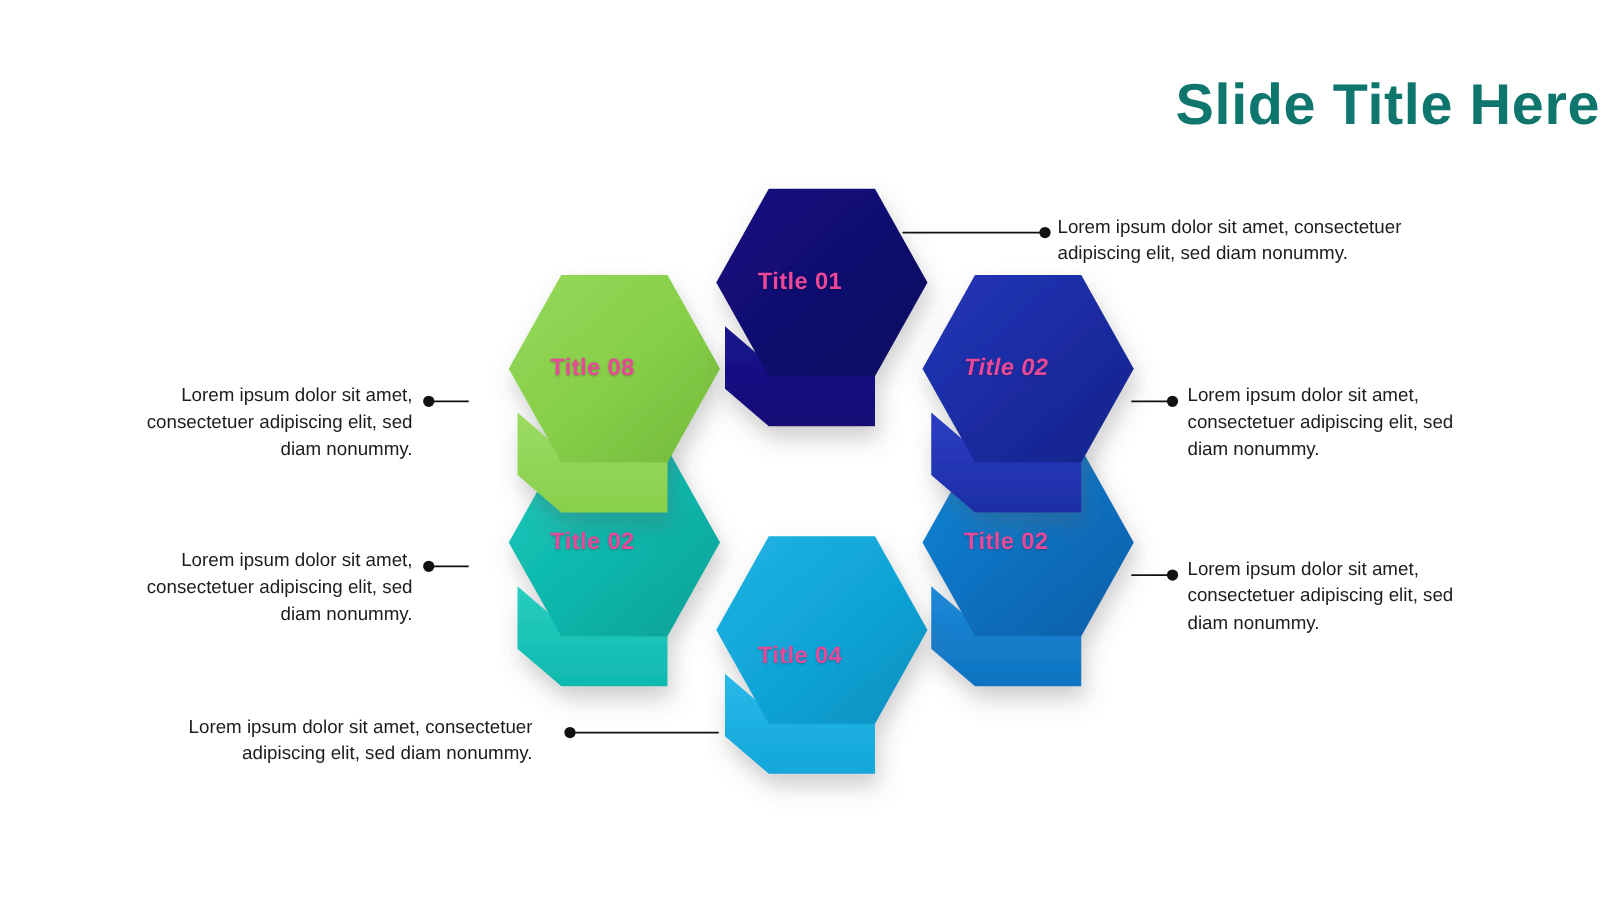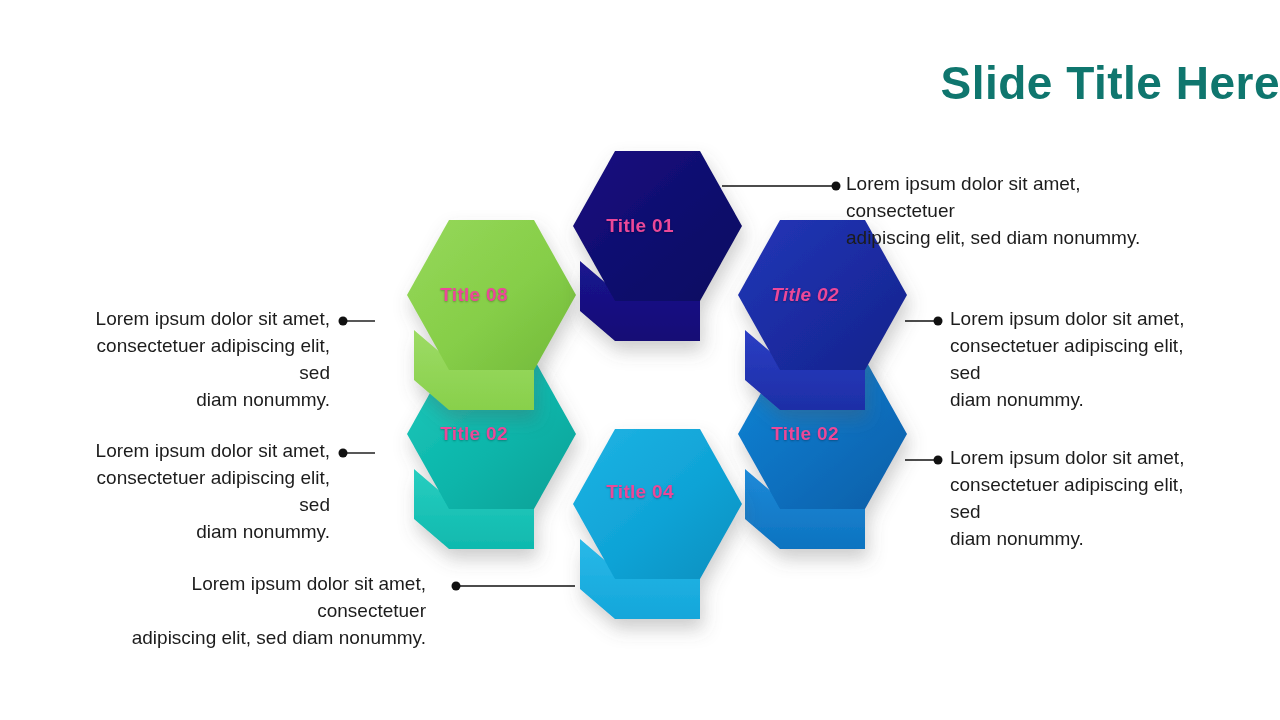--- a/index.html
+++ b/index.html
@@ -60,21 +60,21 @@
     font-weight: bold;
     letter-spacing: 0.3px;
     white-space: nowrap;
     text-shadow: 0 1px 2px rgba(0,0,0,0.28);
     pointer-events: none;
   }
 
   
   .callout {
     position: absolute;
-    font-size: 19px;
+    font-size: 15px;
     line-height: 1.42;
     color: #1c1c1c;
   }
   .callout.right { text-align: left; }
   .callout.left  { text-align: right; }
 
   
   .dot {
     position: absolute;
     width: 9px;
@@ -198,21 +198,21 @@
     <div class="dot" style="left:836px; top:186px;"></div>
     <div class="dot" style="left:938px; top:321px;"></div>
     <div class="dot" style="left:938px; top:460px;"></div>
     <div class="dot" style="left:456px; top:586px;"></div>
     <div class="dot" style="left:343px; top:453px;"></div>
     <div class="dot" style="left:343px; top:321px;"></div>
 
     <div class="hex-label" style="left:640px; top:226px;">Title 01</div>
     <div class="hex-label" style="left:805px; top:295px;font-style:italic;">Title 02</div>
     <div class="hex-label" style="left:805px; top:434px;">Title 02</div>
-    <div class="hex-label" style="left:640px; top:492px;">Title 04</div>
+    <div class="hex-label" style="left:640px; top:525px;">Title 04</div>
     <div class="hex-label" style="left:474px; top:434px;">Title 02</div>
     <div class="hex-label" style="left:474px; top:295px;">Title 08</div>
 
     <div class="callout right" style="left:846px; top:171px; width:320px;">
       <div>Lorem ipsum dolor sit amet, consectetuer</div>
       <div>adipiscing elit, sed diam nonummy.</div>
     </div>
 
     <div class="callout right" style="left:950px; top:306px; width:238px;">
       <div>Lorem ipsum dolor sit amet,</div>

